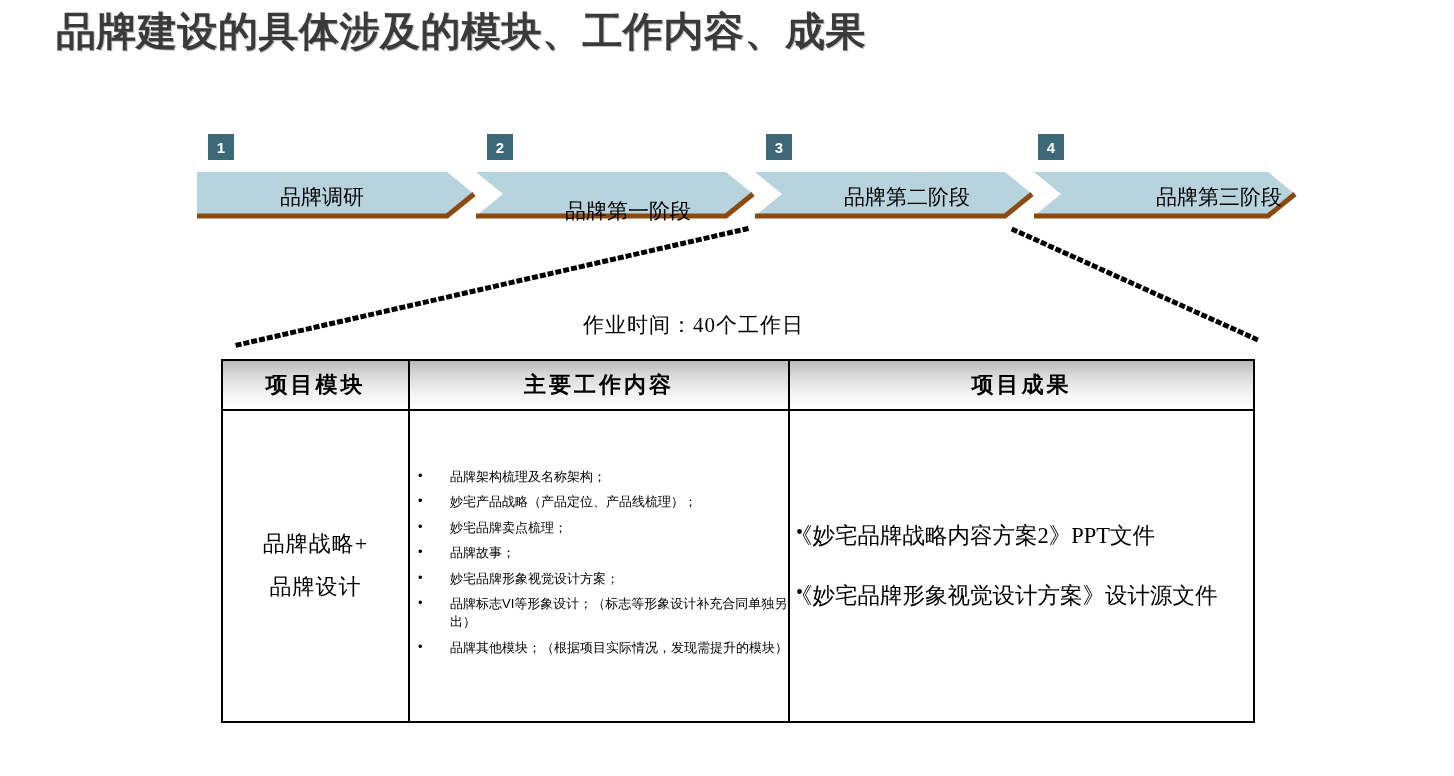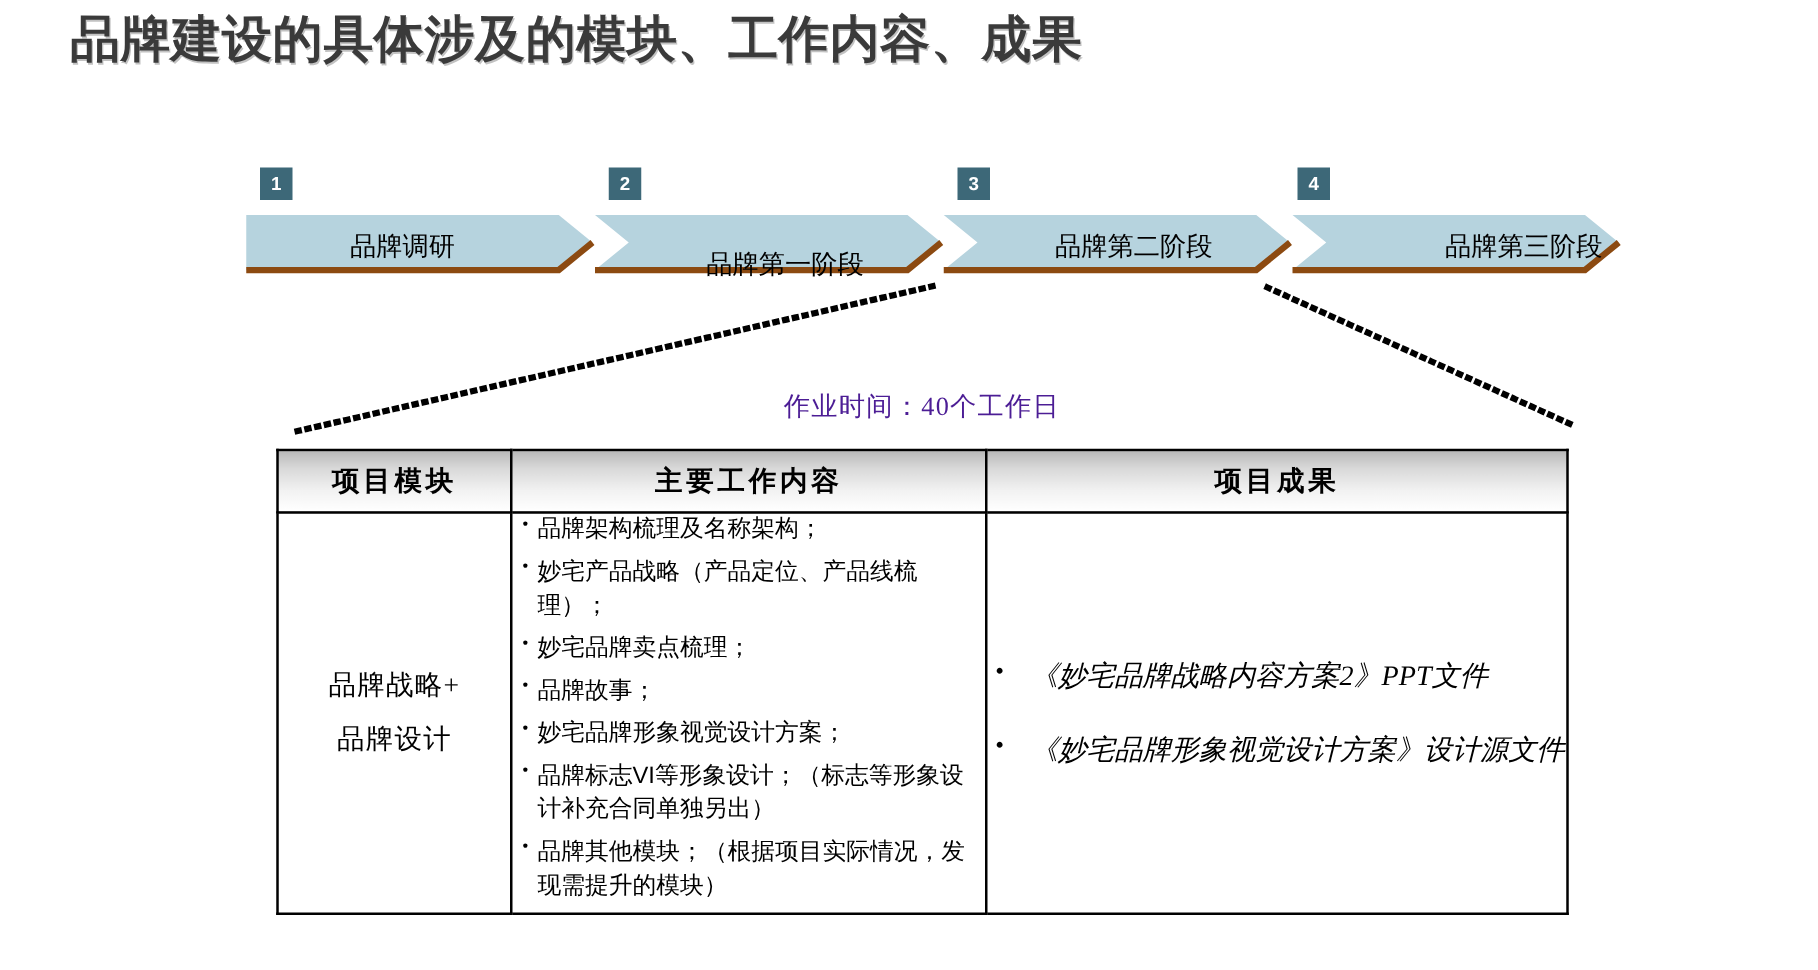--- a/index.html
+++ b/index.html
@@ -67,24 +67,23 @@
     pointer-events: auto;
   }
 
   
   #worktime-caption {
     position: absolute;
     left: 583px;
     top: 311px;
     font-family: "Liberation Serif", "DejaVu Serif", serif;
     font-size: 21px;
-    color: #4c1d95;
+    color: #000000;
     letter-spacing: 1px;
     white-space: nowrap;
-    margin-left: 44px;
   }
 
   
   #detail-table {
     position: absolute;
     left: 221px;
     top: 359px;
     width: 1026px;
     border-collapse: collapse;
     table-layout: fixed;
@@ -121,51 +120,49 @@
   }
 
   .work-cell { padding: 6px 10px 6px 16px; }
   ul.work-list {
     list-style: none;
     margin: 0;
     padding: 0;
   }
   ul.work-list li {
     position: relative;
-    padding-left: 20px;
+    padding-left: 40px;
     margin: 0 0 7px 0;
     font-family: "Liberation Sans", "DejaVu Sans", sans-serif;
-    font-size: 19px;
+    font-size: 13px;
     line-height: 1.42;
     color: #000000;
   }
   ul.work-list li::before {
     content: "\2022";
     position: absolute;
     left: 8px;
     top: -1px;
     font-size: 13px;
     color: #000000;
   }
 
   .result-cell { padding: 4px 8px 4px 14px; }
   ul.result-list {
     list-style: none;
     margin: 0;
     padding: 0;
   }
   ul.result-list li {
     position: relative;
-    padding-left: 34px;
     margin: 0 0 26px 0;
     font-family: "Liberation Serif", "DejaVu Serif", serif;
     font-size: 22.5px;
     line-height: 1.5;
     color: #000000;
-    font-style: italic;
   }
   ul.result-list li:last-child { margin-bottom: 0; }
   ul.result-list li::before {
     content: "\2022";
     position: absolute;
     left: 6px;
     top: -2px;
     font-size: 20px;
     color: #000000;
   }

